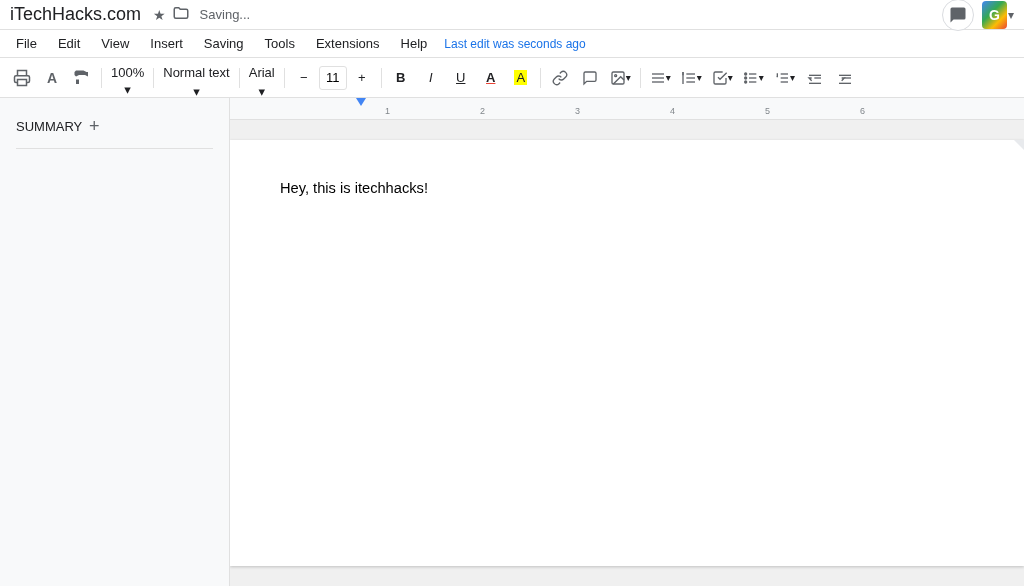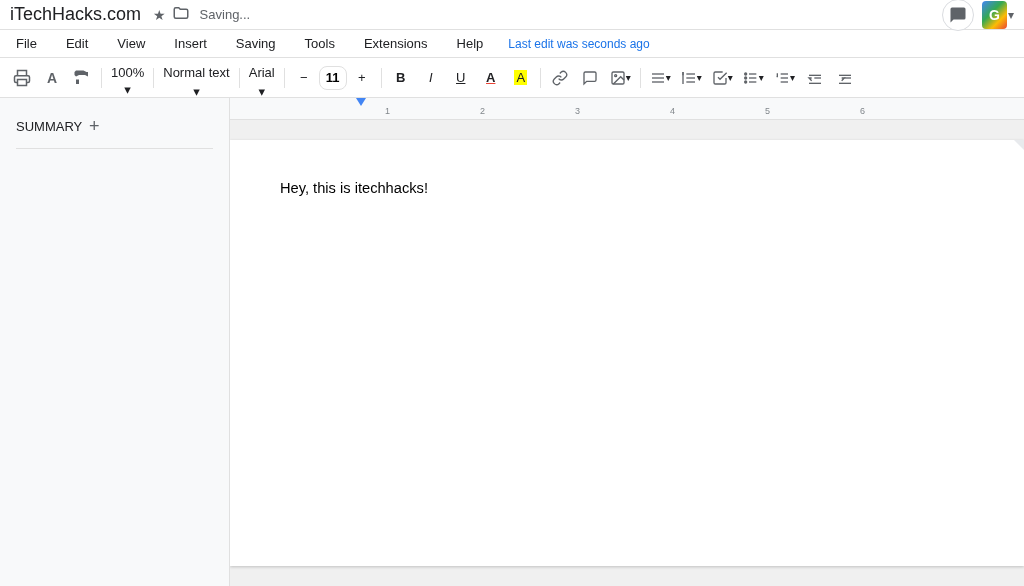--- a/index.html
+++ b/index.html
@@ -64,21 +64,21 @@
       cursor: pointer;
     }
 
     
     #menu-bar {
       background: #fff;
       height: 28px;
       display: flex;
       align-items: center;
       padding: 0 8px;
-      gap: 13px;
+      gap: 5px;
       border-bottom: 1px solid #e0e0e0;
     }
     .menu-item {
       padding: 3px 8px;
       font-size: 13px;
       color: #202124;
       cursor: pointer;
       border-radius: 3px;
     }
     .last-edit {
@@ -149,25 +149,24 @@
     .tb-underline { text-decoration: underline; }
     .font-size-area {
       display: flex;
       align-items: center;
       gap: 1px;
     }
     .font-size-input {
       width: 28px;
       height: 24px;
       border: 1px solid #e0e0e0;
-      border-radius: 8px;
+      border-radius: 3px;
       text-align: center;
       font-size: 13px;
       background: #fff;
-      font-weight: bold;
     }
     .font-color-btn {
       display: flex;
       flex-direction: column;
       align-items: center;
     }
 
     
     #main {
       display: flex;

